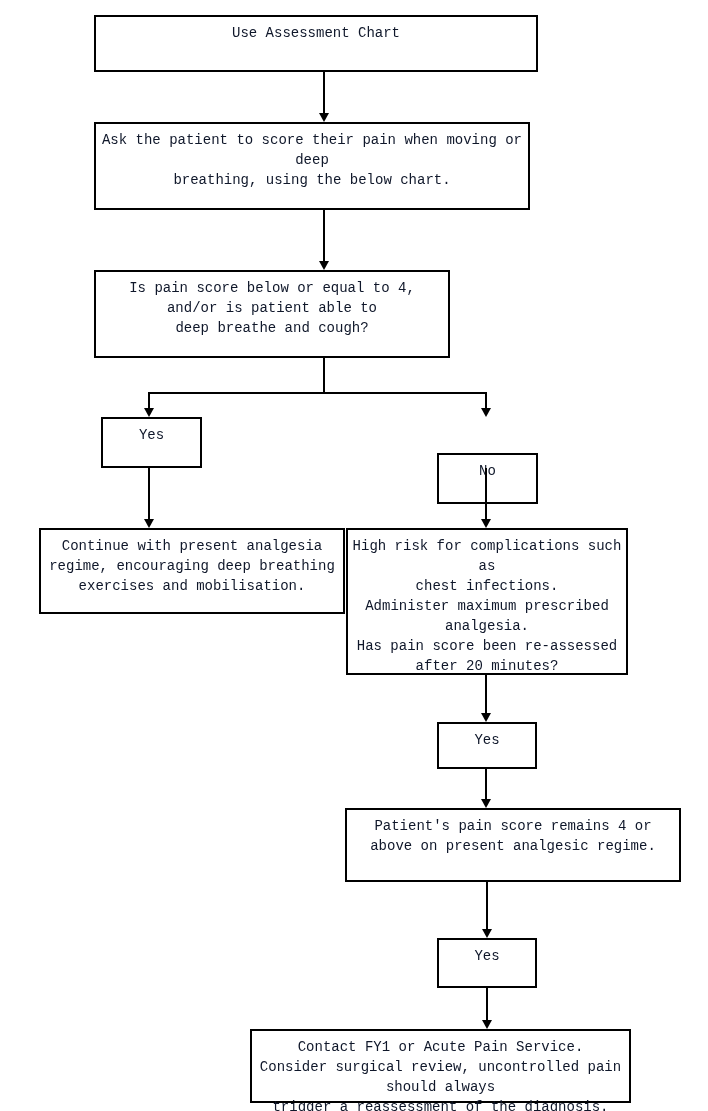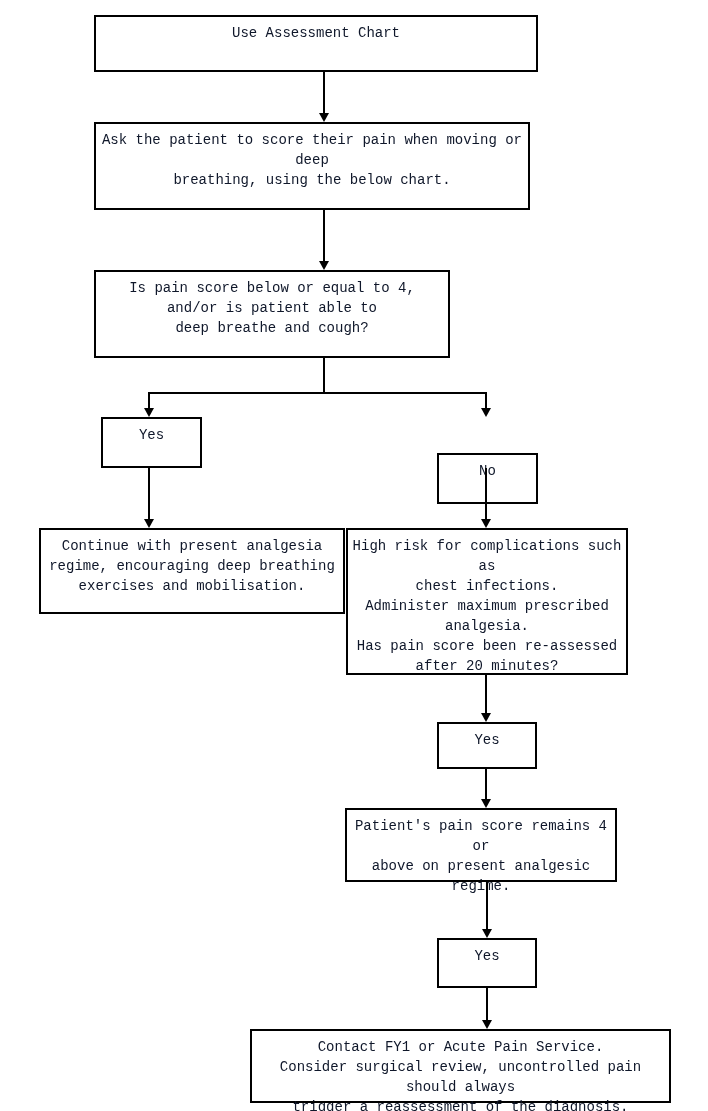--- a/index.html
+++ b/index.html
@@ -69,26 +69,26 @@
 
   <div class="node" style="left:346px; top:528px;  width:282px; height:147px;">High risk for complications such as
 chest infections.
 Administer maximum prescribed
 analgesia.
 Has pain score been re-assessed
 after 20 minutes?</div>
 
   <div class="node" style="left:437px; top:722px;  width:100px; height:47px;">Yes</div>
 
-  <div class="node" style="left:345px; top:808px;  width:272px; height:74px;">Patient's pain score remains 4 or
+  <div class="node" style="left:345px; top:808px;  width:336px; height:74px;">Patient's pain score remains 4 or
 above on present analgesic regime.</div>
 
   <div class="node" style="left:437px; top:938px;  width:100px; height:50px;">Yes</div>
 
-  <div class="node" style="left:250px; top:1029px; width:421px; height:74px;">Contact FY1 or Acute Pain Service.
+  <div class="node" style="left:250px; top:1029px; width:381px; height:74px;">Contact FY1 or Acute Pain Service.
 Consider surgical review, uncontrolled pain should always
 trigger a reassessment of the diagnosis.</div>
 
   <div class="vline" style="left:323px; top:72px; height:41px;"></div>
   <div class="arrow-down" style="left:319px; top:113px;"></div>
 
   <div class="vline" style="left:323px; top:210px; height:51px;"></div>
   <div class="arrow-down" style="left:319px; top:261px;"></div>
 
   <div class="vline" style="left:323px; top:358px; height:36px;"></div>

